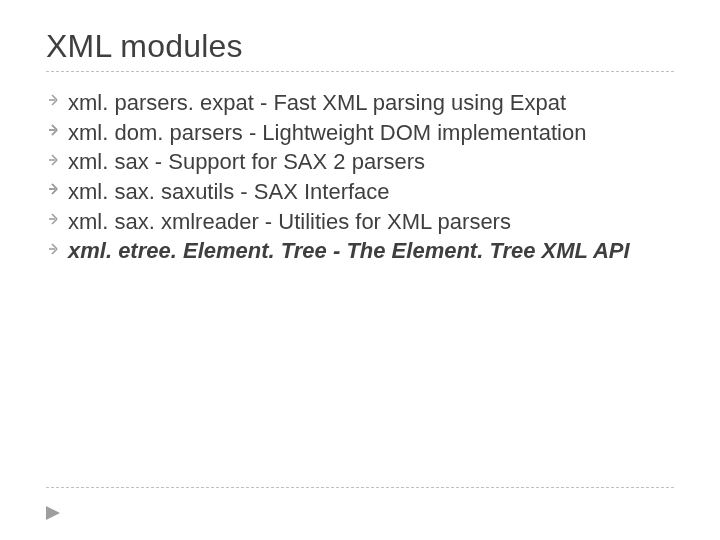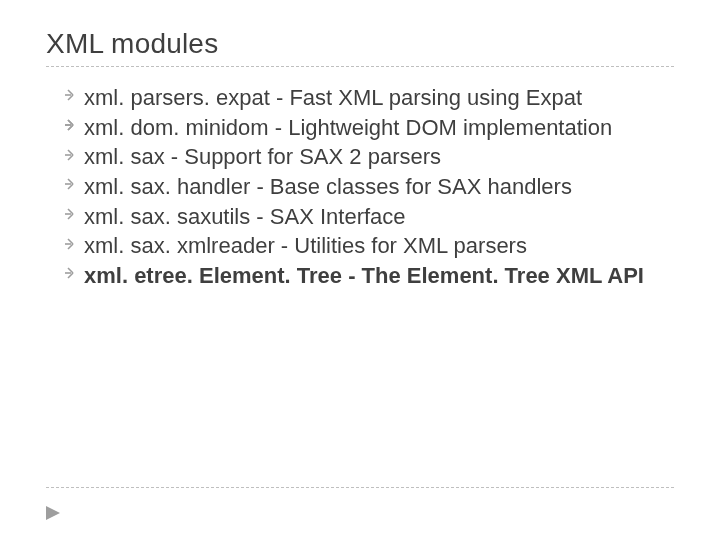--- a/index.html
+++ b/index.html
@@ -12,34 +12,34 @@
     color: #3f3f3f;
   }
   .slide {
     box-sizing: border-box;
     width: 720px;
     height: 540px;
     padding: 28px 46px 20px 46px;
     position: relative;
   }
   .title {
-    font-size: 28px;
+    font-size: 32px;
     font-weight: 400;
     color: #3f3f3f;
     margin: 0 0 6px 0;
     letter-spacing: 0.2px;
   }
   .title-rule {
     border: none;
     border-top: 1.5px dashed #bfbfbf;
     margin: 0 0 16px 0;
   }
   ul.content {
     list-style: none;
-    margin: 16px;
+    margin: 0;
     padding: 0;
   }
   ul.content > li {
     position: relative;
     padding-left: 22px;
     font-size: 22px;
     line-height: 1.35;
     color: #3f3f3f;
     margin: 0;
   }
@@ -49,20 +49,21 @@
     top: 0.28em;
     width: 12px;
     height: 12px;
     color: #9e9e9e;
   }
   ul.content > li .bullet svg {
     display: block;
   }
   ul.content > li.bold {
     font-weight: 700;
+    font-style: italic;
   }
   .footer-rule {
     position: absolute;
     left: 46px;
     right: 46px;
     bottom: 44px;
     border: none;
     border-top: 1.5px dashed #bfbfbf;
   }
   .footer-marker {
@@ -94,35 +95,35 @@
             <line x1="11" y1="6" x2="6" y2="11" stroke="currentColor" stroke-width="1.6"></line>
             <line x1="3" y1="6" x2="9" y2="6" stroke="currentColor" stroke-width="1.6"></line>
           </svg>
         </span></li>
       <li><span class="bullet">
           <svg viewBox="0 0 12 12" width="12" height="12">
             <line x1="6" y1="1" x2="11" y2="6" stroke="currentColor" stroke-width="1.6"></line>
             <line x1="11" y1="6" x2="6" y2="11" stroke="currentColor" stroke-width="1.6"></line>
             <line x1="3" y1="6" x2="9" y2="6" stroke="currentColor" stroke-width="1.6"></line>
           </svg>
-        </span><span>xml. dom. minidom - Lightweight DOM implementation</span></li>
+        </span><span>xml. dom. parsers - Lightweight DOM implementation</span></li>
       <li><span class="bullet">
           <svg viewBox="0 0 12 12" width="12" height="12">
             <line x1="6" y1="1" x2="11" y2="6" stroke="currentColor" stroke-width="1.6"></line>
             <line x1="11" y1="6" x2="6" y2="11" stroke="currentColor" stroke-width="1.6"></line>
             <line x1="3" y1="6" x2="9" y2="6" stroke="currentColor" stroke-width="1.6"></line>
           </svg>
         </span><span>xml. sax - Support for SAX 2 parsers</span></li>
       <li><span class="bullet">
           <svg viewBox="0 0 12 12" width="12" height="12">
             <line x1="6" y1="1" x2="11" y2="6" stroke="currentColor" stroke-width="1.6"></line>
             <line x1="11" y1="6" x2="6" y2="11" stroke="currentColor" stroke-width="1.6"></line>
             <line x1="3" y1="6" x2="9" y2="6" stroke="currentColor" stroke-width="1.6"></line>
           </svg>
-        </span><span>xml. sax. handler - Base classes for SAX handlers</span></li>
+        </span></li>
       <li><span class="bullet">
           <svg viewBox="0 0 12 12" width="12" height="12">
             <line x1="6" y1="1" x2="11" y2="6" stroke="currentColor" stroke-width="1.6"></line>
             <line x1="11" y1="6" x2="6" y2="11" stroke="currentColor" stroke-width="1.6"></line>
             <line x1="3" y1="6" x2="9" y2="6" stroke="currentColor" stroke-width="1.6"></line>
           </svg>
         </span><span>xml. sax. saxutils - SAX Interface</span></li>
       <li><span class="bullet">
           <svg viewBox="0 0 12 12" width="12" height="12">
             <line x1="6" y1="1" x2="11" y2="6" stroke="currentColor" stroke-width="1.6"></line>

